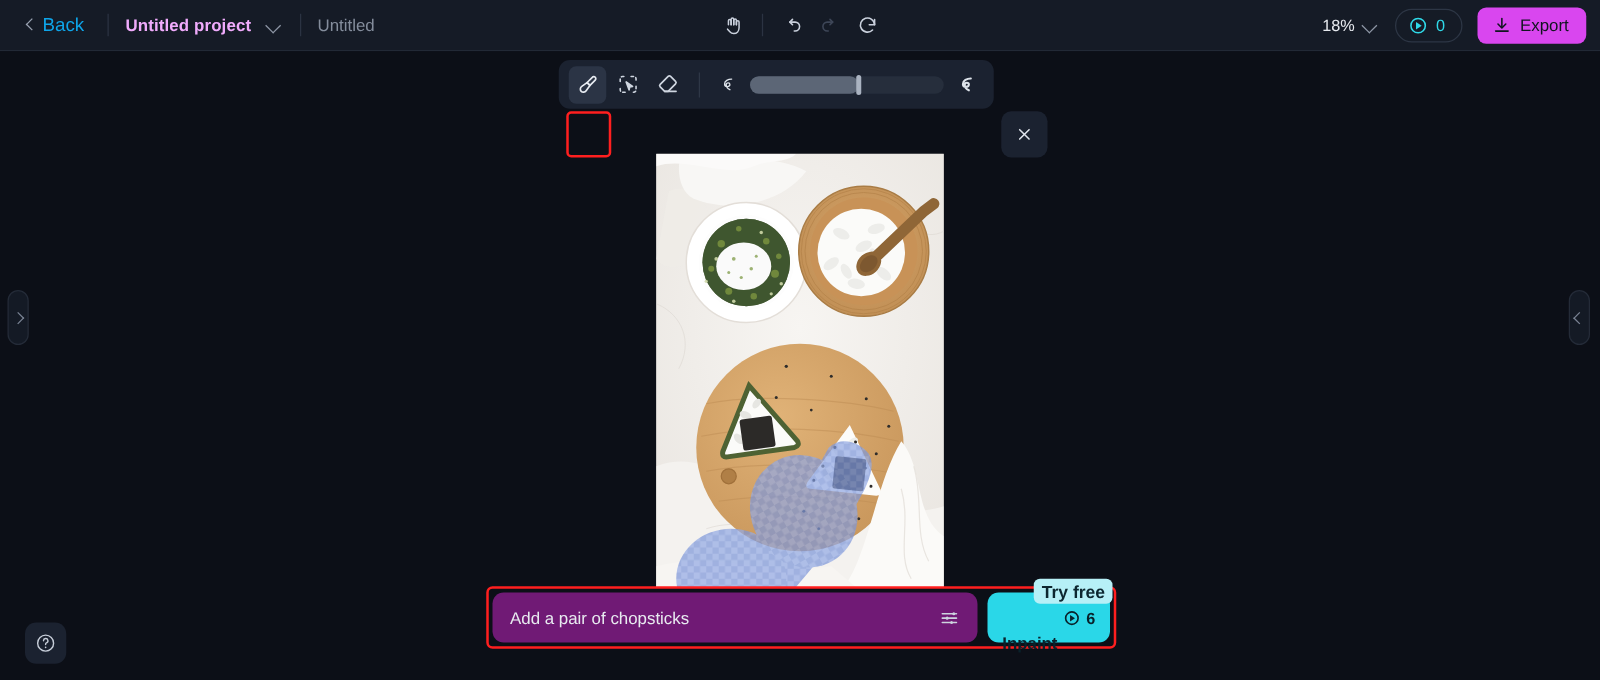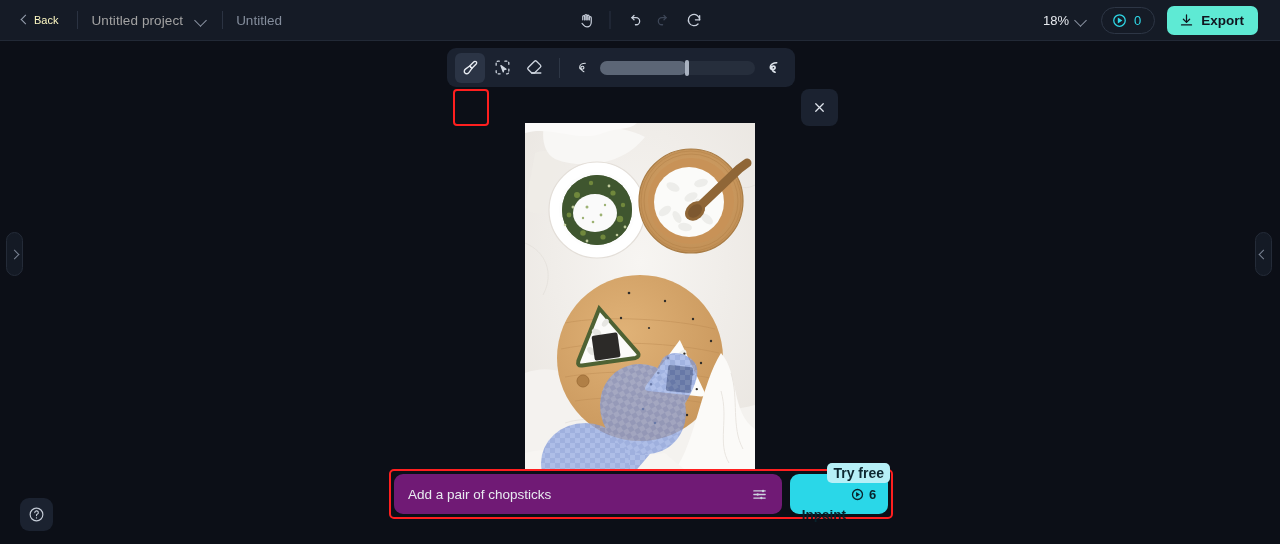--- a/index.html
+++ b/index.html
@@ -14,32 +14,32 @@
   .header {
     position: absolute; left: 0; top: 0;
     width: 1280px; height: 41px;
     background: #151b26;
     border-bottom: 1px solid #222936;
     display: flex; align-items: center;
   }
   .hdr-left { display: flex; align-items: center; height: 100%; padding-left: 14px; gap: 0; }
   .back-btn {
     display: flex; align-items: center; gap: 6px;
-    color: #fef9c3; font-size: 11px; cursor: pointer;
+    color: #0ea5e9; font-size: 15px; cursor: pointer;
     padding: 4px 6px; border-radius: 5px;
   }
   .chev-left { display: inline-block; width: 8px; height: 8px; position: relative; }
   .chev-left::before {
     content: ""; position: absolute; left: 2px; top: 0;
     width: 6px; height: 6px;
     border-left: 1.5px solid #9aa3b2; border-bottom: 1.5px solid #9aa3b2;
     transform: rotate(45deg);
   }
   .hdr-sep { width: 1px; height: 18px; background: #2b3342; margin: 0 13px; }
-  .proj-title { color: #a3a3a3; font-size: 13.5px; font-weight: normal; letter-spacing: .1px; }
+  .proj-title { color: #f0abfc; font-size: 13.5px; font-weight: bold; letter-spacing: .1px; }
   .caret-down {
     width: 16px; height: 16px; margin-left: 10px; position: relative; cursor: pointer;
   }
   .caret-down::before {
     content: ""; position: absolute; left: 3px; top: 4px;
     width: 8px; height: 8px;
     border-right: 1.5px solid #8e97a6; border-bottom: 1.5px solid #8e97a6;
     transform: rotate(45deg);
   }
   .autosaved { color: #848d9c; font-size: 13.5px; }
@@ -49,36 +49,36 @@
     display: flex; align-items: center; gap: 0; height: 100%;
   }
   .hicon {
     width: 30px; height: 30px; display: flex; align-items: center; justify-content: center;
     border-radius: 6px; cursor: pointer;
   }
   .hicon svg { display: block; }
   .hdr-center .hdr-sep { margin: 0 8px; }
 
   .hdr-right {
-    position: absolute; right: 22px; top: 0; height: 100%;
+    position: absolute; right: 11px; top: 0; height: 100%;
     display: flex; align-items: center; gap: 12px; margin-left: 12px;
   }
   .zoom-ctl { display: flex; align-items: center; gap: 4px; cursor: pointer; }
   .zoom-val { color: #e6e9ee; font-size: 13px; }
   .credits {
     display: flex; align-items: center; gap: 7px;
     border: 1px solid #2d3645; border-radius: 16px;
     padding: 5px 13px 5px 10px;
     cursor: pointer;
   }
   .credits-count { color: #2fd9e8; font-size: 13px; }
   .export-btn {
     display: flex; align-items: center; gap: 7px;
-    background: #5eead4; color: #10151f;
-    font-size: 13.5px; font-weight: bold;
+    background: #d946ef; color: #10151f;
+    font-size: 13.5px; font-weight: normal;
     border-radius: 7px; padding: 7px 14px 7px 12px;
     cursor: pointer;
   }
 
   
   .canvas {
     position: absolute; left: 0; top: 41px;
     width: 1280px; height: 503px;
     background: #0c0f17;
   }

